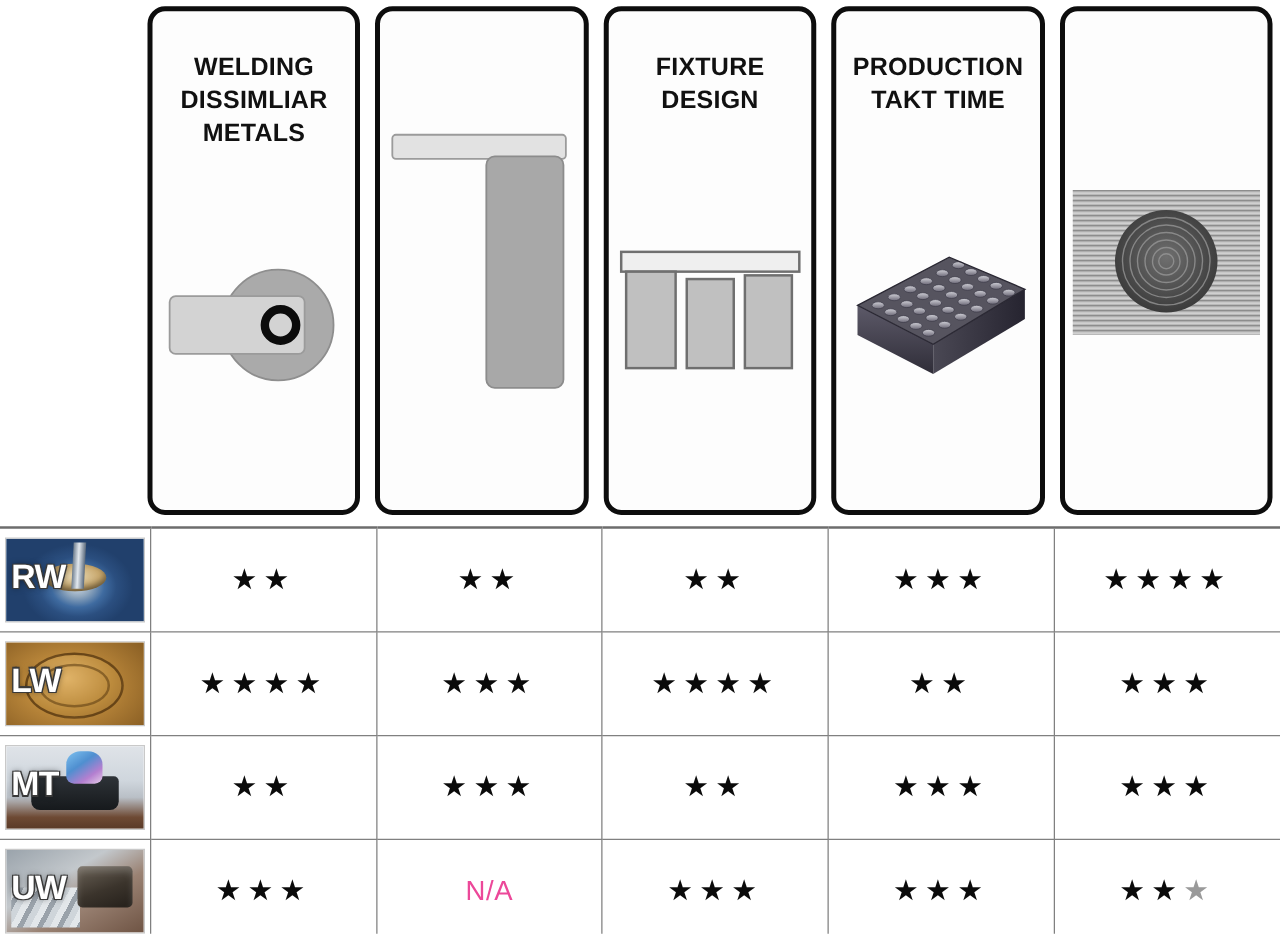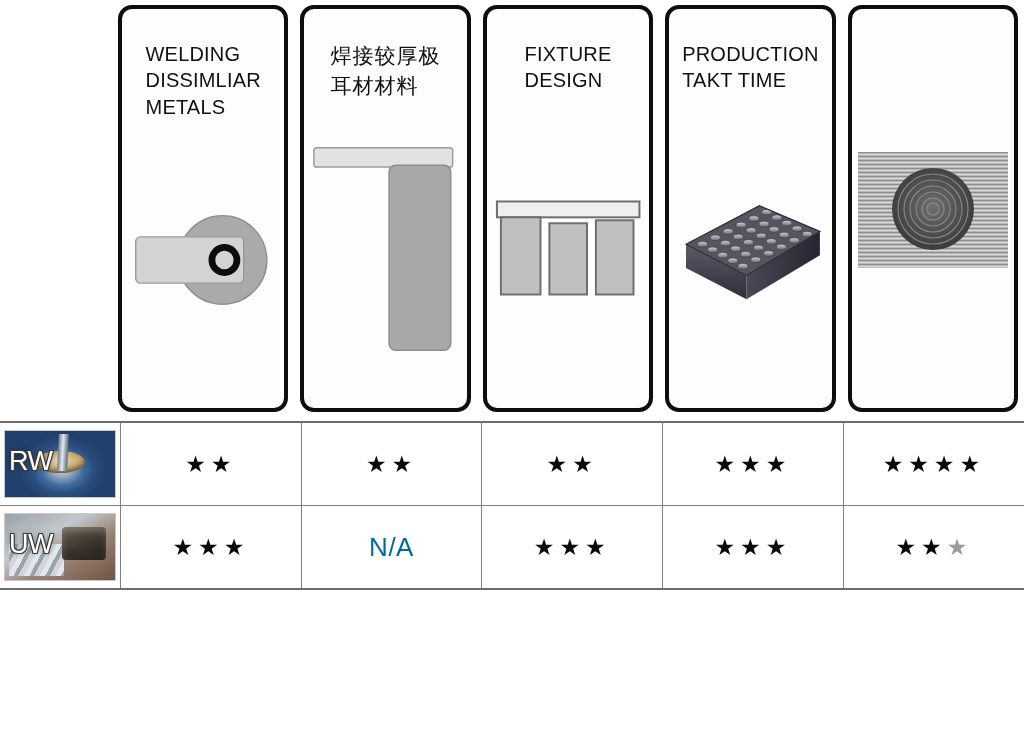--- a/index.html
+++ b/index.html
@@ -39,22 +39,23 @@
     background: #fdfdfd;
     display: flex;
     flex-direction: column;
     align-items: center;
     padding: 10px 6px 8px 6px;
     box-sizing: border-box;
     min-width: 0;
   }
   .header-title {
     font-size: 20px;
-    font-weight: normal;
+    font-weight: bold;
     line-height: 1.32;
+    text-align: center;
     letter-spacing: 0.2px;
     color: #111111;
     white-space: pre-line;
     margin: 22px 0 0 0;
   }
   .header-title.cjk {
     font-size: 21px;
     letter-spacing: 1px;
     line-height: 1.42;
   }
@@ -113,21 +114,21 @@
     overflow: hidden;
     border: 1px solid #c9c9c9;
     box-sizing: border-box;
   }
   .thumb-code {
     position: absolute;
     left: 4px;
     top: 50%;
     transform: translateY(-58%);
     font-size: 27px;
-    font-weight: normal;
+    font-weight: bold;
     color: #ffffff;
     text-shadow:
        1px 1px 0 #3a3a3a, -1px 1px 0 #3a3a3a,
        1px -1px 0 #3a3a3a, -1px -1px 0 #3a3a3a,
        0 0 5px rgba(0,0,0,.55);
     letter-spacing: -0.5px;
     z-index: 4;
     line-height: 1;
   }
   .thumb-art {
@@ -233,22 +234,22 @@
     font-size: 23px;
     line-height: 1;
     letter-spacing: 5px;
     color: #0a0a0a;
     white-space: nowrap;
   }
   .stars .star-dim {
     color: #9a9a9a;
   }
   .na-text {
-    font-size: 26px;
-    color: #0369a1;
+    font-size: 22px;
+    color: #ec4899;
     letter-spacing: .5px;
     text-align: right;
   }
 </style>
 </head>
 <body>
 
 <div id="header-strip">
 
   <div class="header-spacer"></div>
@@ -260,22 +261,20 @@
     <div class="header-figure">
       <svg class="fig" width="156" height="108" viewBox="0 0 156 108">
         <circle cx="98" cy="54" r="46" fill="#aaaaaa" stroke="#8e8e8e" stroke-width="1.5"></circle>
         <rect x="8" y="30" width="112" height="48" rx="5" ry="5" fill="#d3d3d3" stroke="#9b9b9b" stroke-width="1.5"></rect>
         <circle cx="100" cy="54" r="13" fill="none" stroke="#0b0b0b" stroke-width="7"></circle>
       </svg>
     </div>
   </div>
 
   <div class="header-card">
-    <div class="header-title cjk">焊接较厚极
-耳材材料</div>
     <div class="header-figure">
       <svg class="fig" width="156" height="220" viewBox="0 0 156 220">
         <rect x="4" y="4" width="144" height="20" rx="3" ry="3" fill="#e2e2e2" stroke="#9b9b9b" stroke-width="1.5"></rect>
         <rect x="82" y="22" width="64" height="192" rx="7" ry="7" fill="#a8a8a8" stroke="#8c8c8c" stroke-width="1.5"></rect>
       </svg>
     </div>
   </div>
 
   <div class="header-card">
     <div class="header-title">FIXTURE
@@ -407,21 +406,67 @@
         <span class="stars">★★</span>
       </td>
       <td class="rating-cell">
         <span class="stars">★★★</span>
       </td>
       <td class="rating-cell">
         <span class="stars">★★★★</span>
       </td>
     </tr>
 
-
+    <tr>
+      <td class="rowlabel-cell">
+        <div class="thumb">
+          <div class="thumb-art art-lw"></div>
+          <span class="thumb-code">LW</span>
+        </div>
+      </td>
+      <td class="rating-cell">
+        <span class="stars">★★★★</span>
+      </td>
+      <td class="rating-cell">
+        <span class="stars">★★★</span>
+      </td>
+      <td class="rating-cell">
+        <span class="stars">★★★★</span>
+      </td>
+      <td class="rating-cell">
+        <span class="stars">★★</span>
+      </td>
+      <td class="rating-cell">
+        <span class="stars">★★★</span>
+      </td>
+    </tr>
+
+    <tr>
+      <td class="rowlabel-cell">
+        <div class="thumb">
+          <div class="thumb-art art-mt"></div>
+          <span class="thumb-code">MT</span>
+        </div>
+      </td>
+      <td class="rating-cell">
+        <span class="stars">★★</span>
+      </td>
+      <td class="rating-cell">
+        <span class="stars">★★★</span>
+      </td>
+      <td class="rating-cell">
+        <span class="stars">★★</span>
+      </td>
+      <td class="rating-cell">
+        <span class="stars">★★★</span>
+      </td>
+      <td class="rating-cell">
+        <span class="stars">★★★</span>
+      </td>
+    </tr>
 
     <tr>
       <td class="rowlabel-cell">
         <div class="thumb">
           <div class="thumb-art art-uw"></div>
           <span class="thumb-code">UW</span>
         </div>
       </td>
       <td class="rating-cell">
         <span class="stars">★★★</span>

